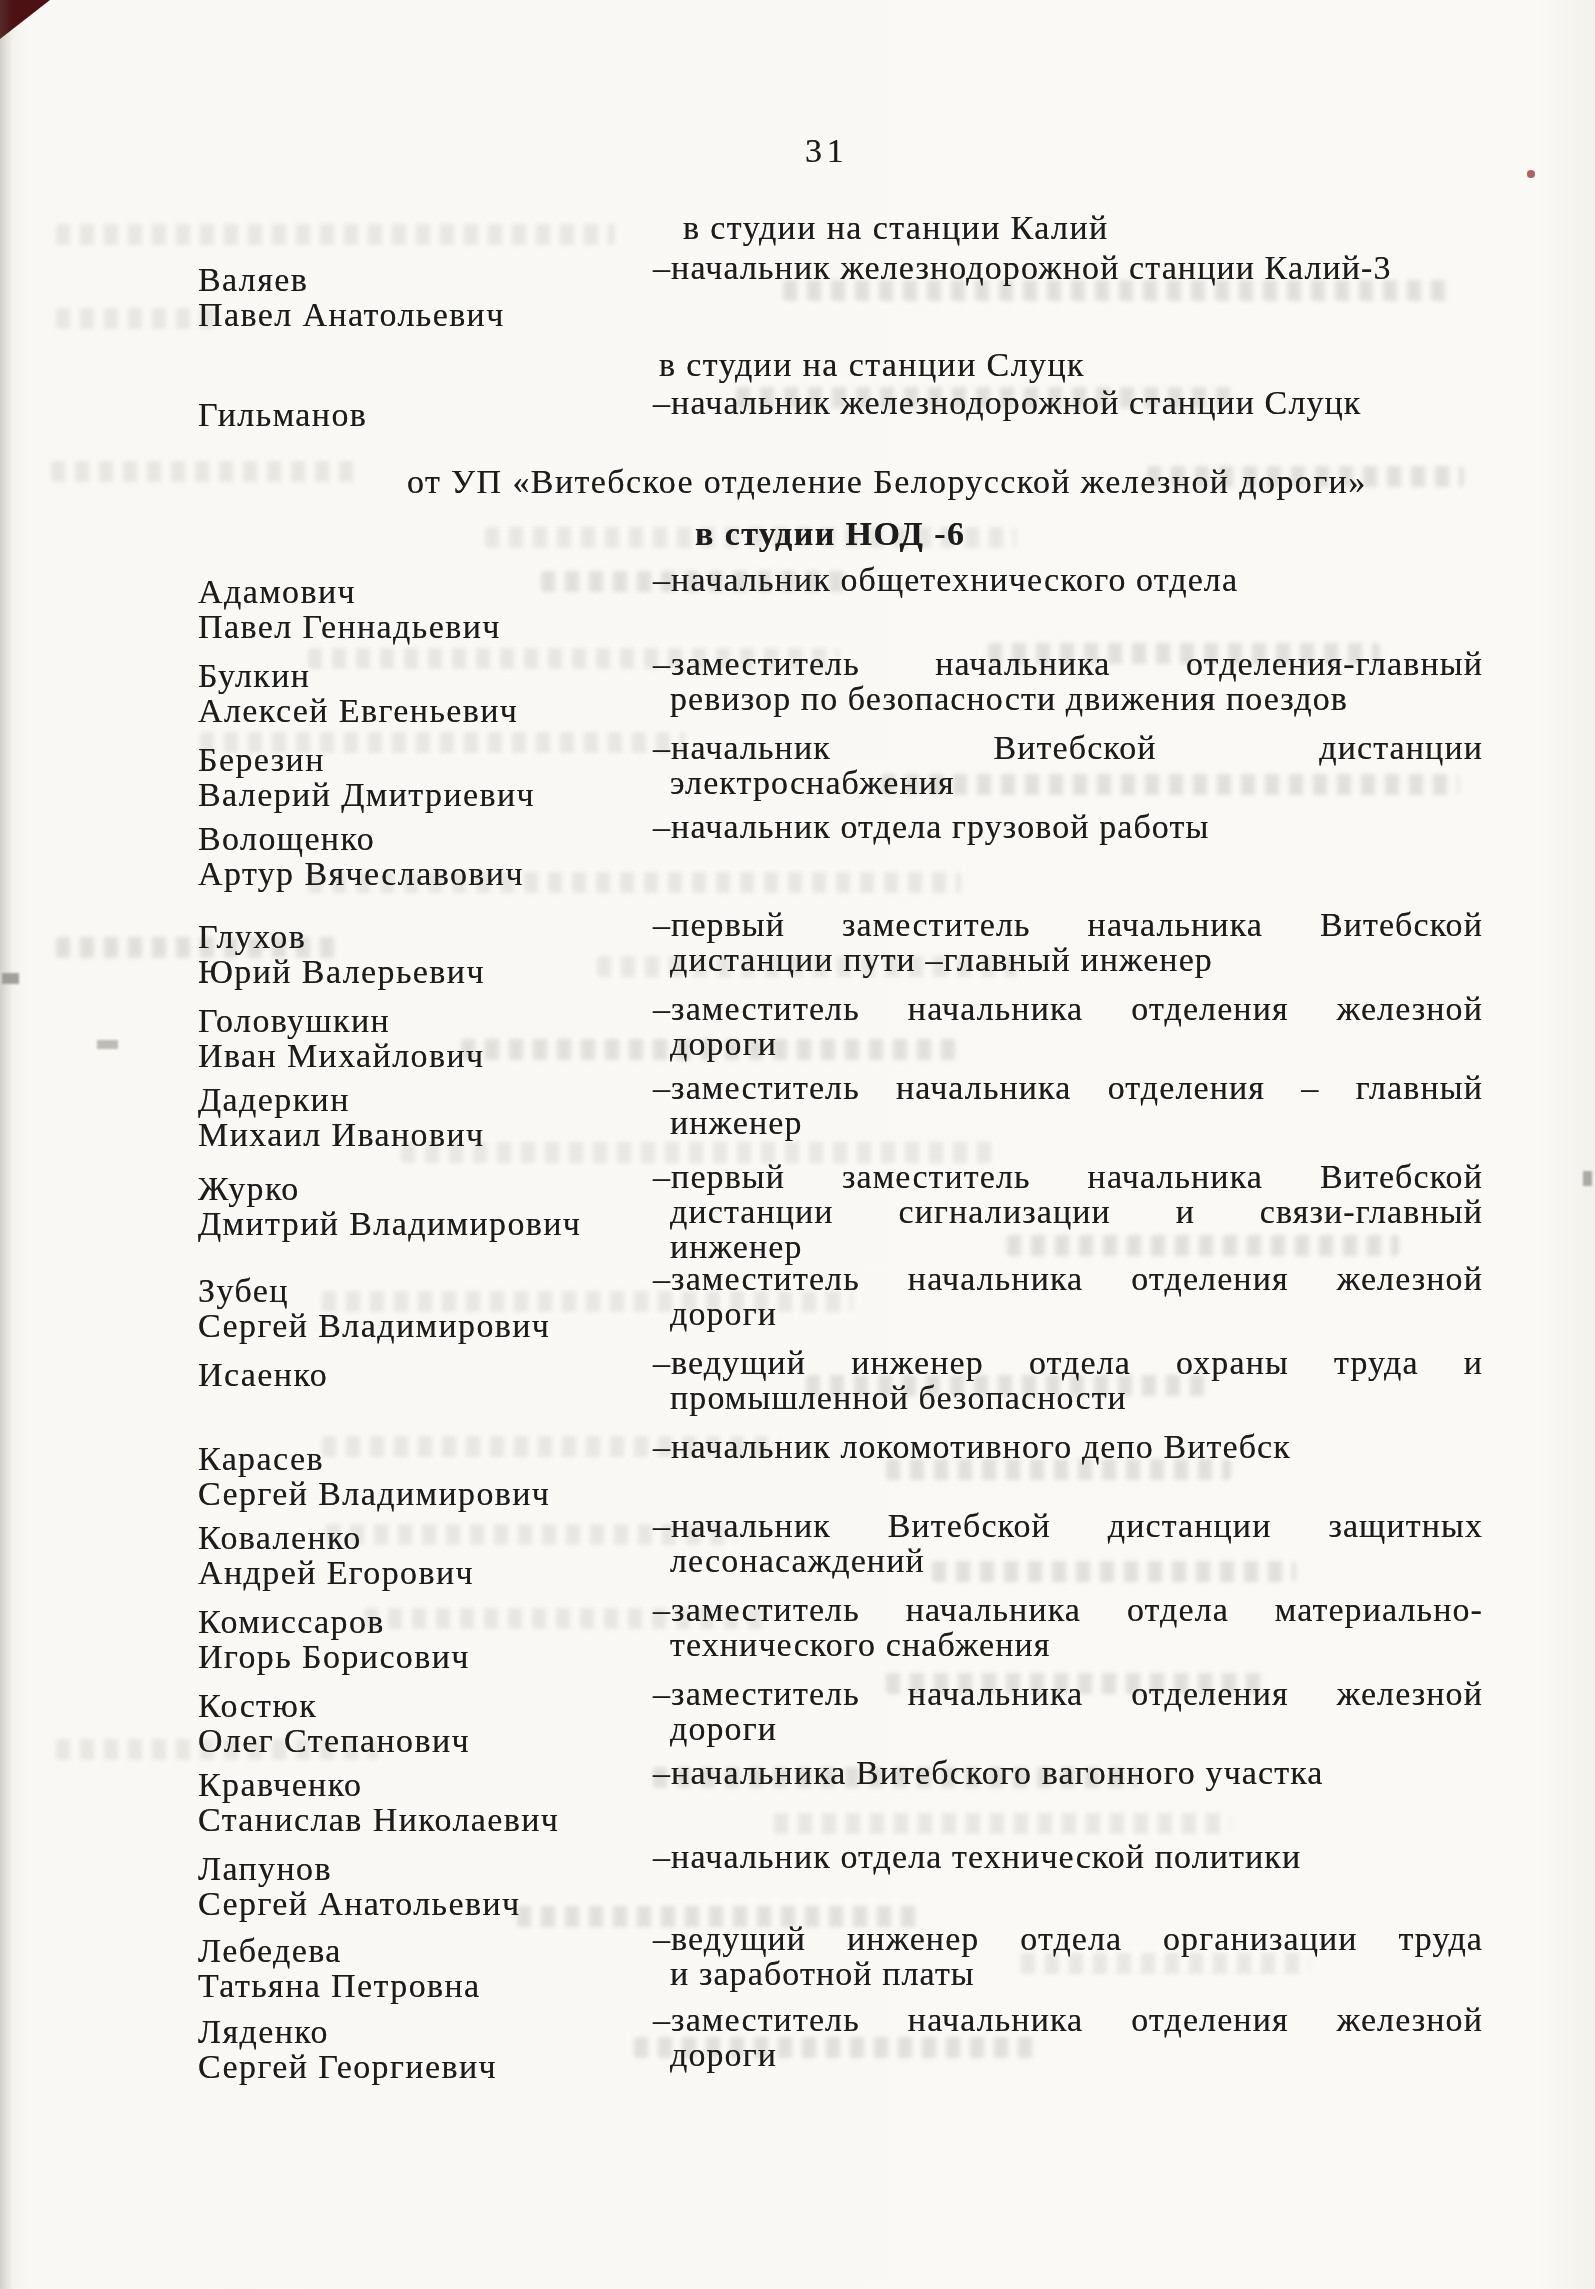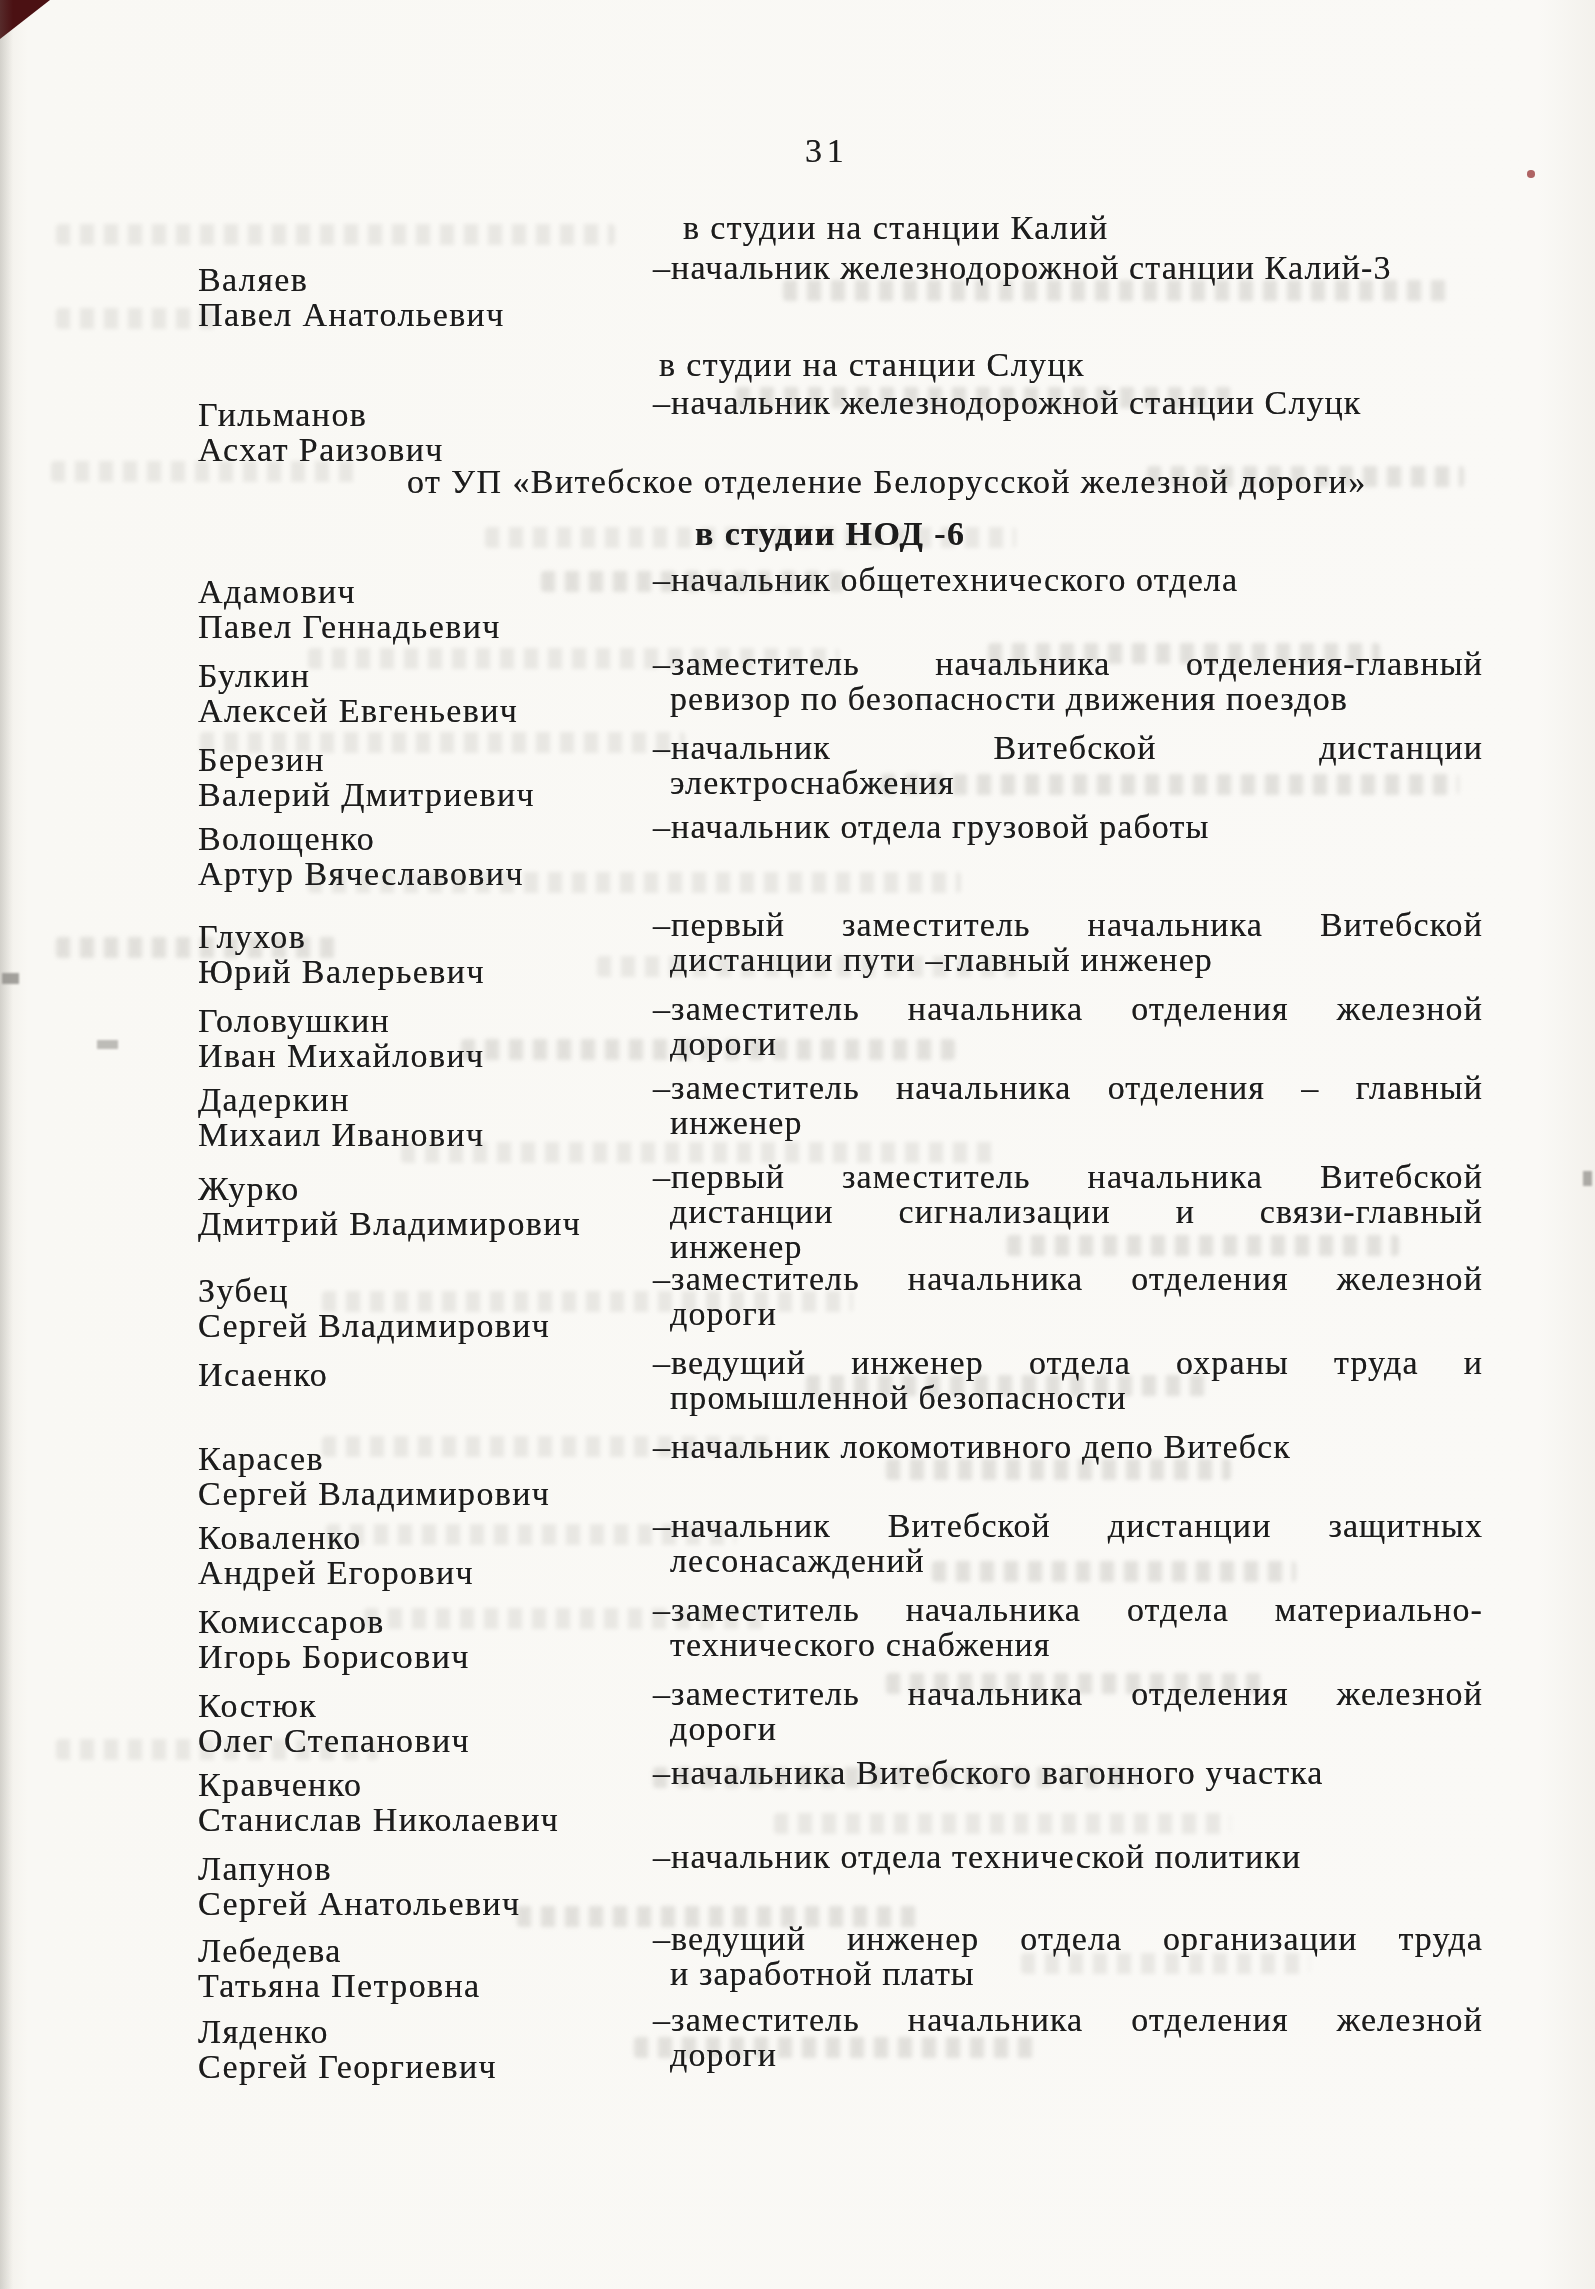--- a/index.html
+++ b/index.html
@@ -140,21 +140,20 @@
           <div class="name-line">Павел Анатольевич</div>
         </div>
         <div class="entry-pos">
           <div class="pos-line">–начальник железнодорожной станции Калий-3</div>
         </div>
       </div>
       <div class="studio-line" style="left: 659px; top: 347px;">в студии на станции Слуцк</div>
       <div class="entry" style="left: 198px; top: 385px;">
         <div class="entry-names">
           <div class="name-line">Гильманов</div>
-          <div class="name-line">Асхат Раизович</div>
         </div>
         <div class="entry-pos">
           <div class="pos-line">–начальник железнодорожной станции Слуцк</div>
         </div>
       </div>
       <div class="section-line" style="left: 407px; top: 464px;">от УП «Витебское отделение Белорусской железной дороги»</div>
       <div class="studio-line" style="left: 695px; top: 516px; font-weight: bold;">в студии НОД -6</div>
       <div class="entry" style="left: 198px; top: 562px;">
         <div class="entry-names">
           <div class="name-line">Адамович</div>

